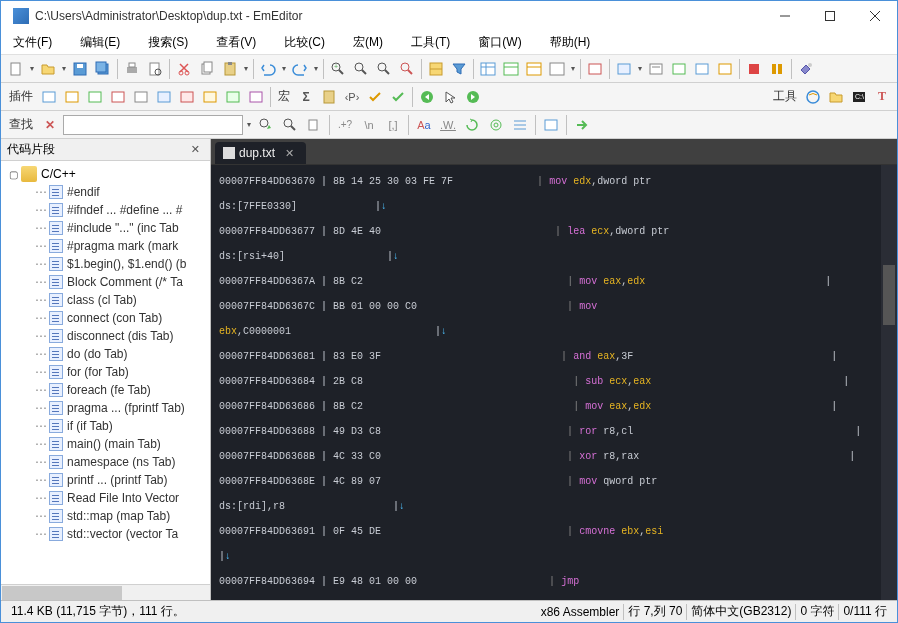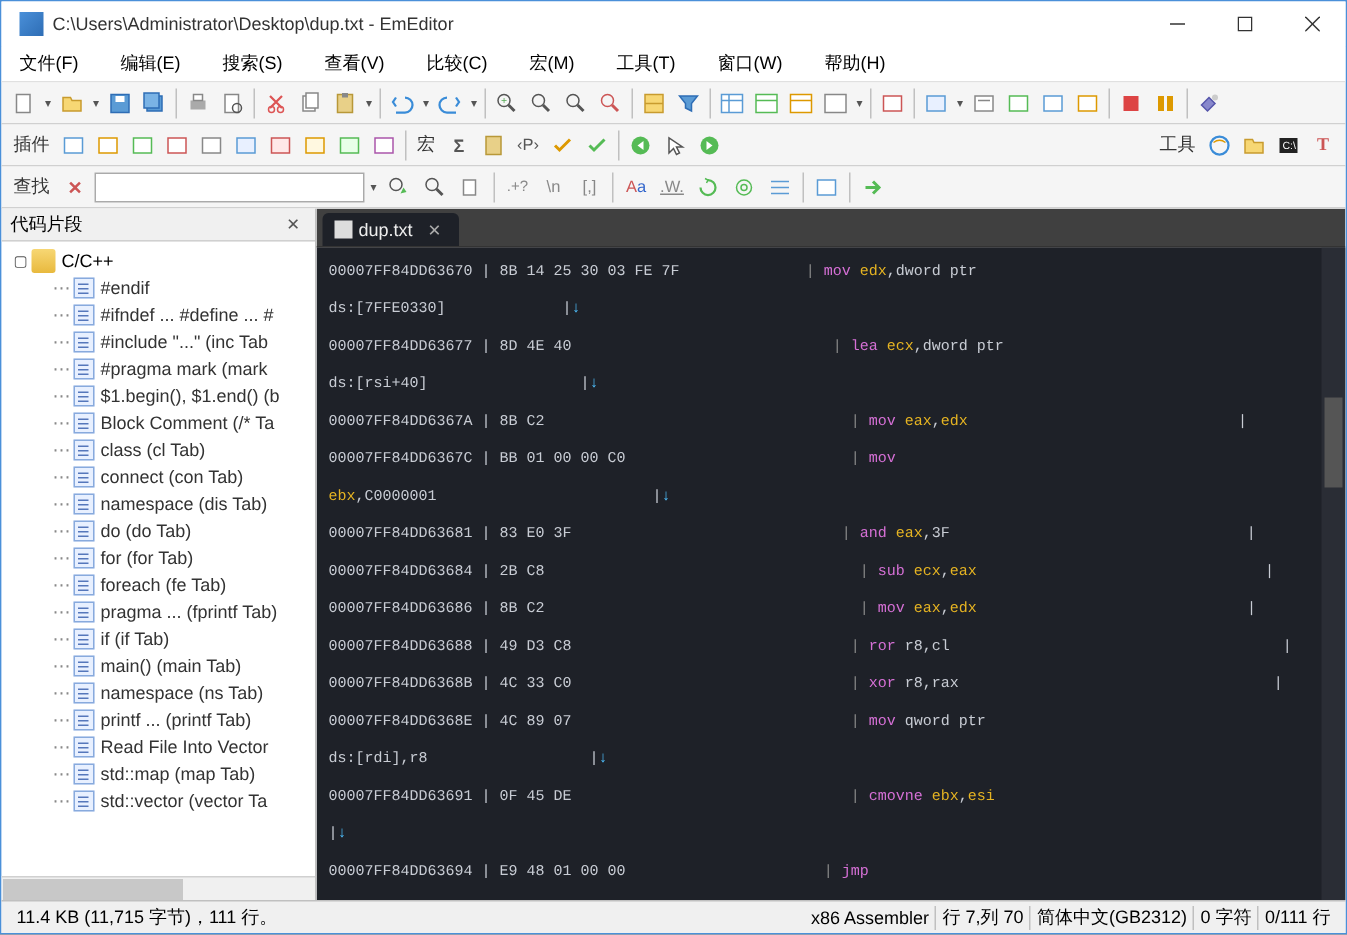--- a/index.html
+++ b/index.html
@@ -518,21 +518,21 @@
               <span>class  (cl Tab)</span>
             </div>
             <div class="tree-child">
               <span class="dotted">⋯</span>
               <span class="snippet-icon"></span>
               <span>connect  (con Tab)</span>
             </div>
             <div class="tree-child">
               <span class="dotted">⋯</span>
               <span class="snippet-icon"></span>
-              <span>namespace  (dis Tab)</span>
+              <span>disconnect  (dis Tab)</span>
             </div>
             <div class="tree-child">
               <span class="dotted">⋯</span>
               <span class="snippet-icon"></span>
               <span>do  (do Tab)</span>
             </div>
             <div class="tree-child">
               <span class="dotted">⋯</span>
               <span class="snippet-icon"></span>
               <span>for  (for Tab)</span>

